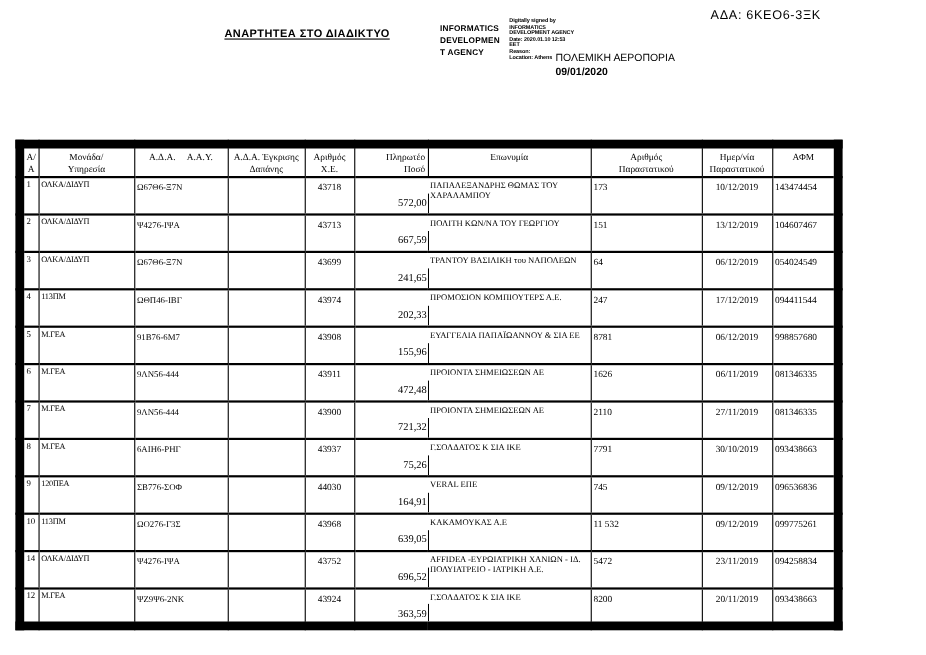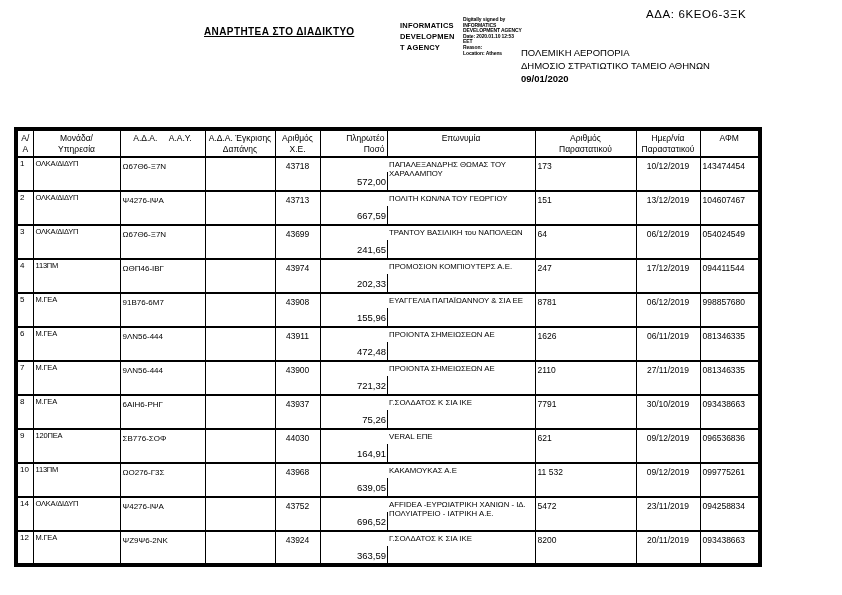--- a/index.html
+++ b/index.html
@@ -8,29 +8,29 @@
 
   .ada-top { position:absolute; left:646px; top:8px; font-size:11.5px; letter-spacing:0.6px; }
   .anartitea { position:absolute; left:204px; top:26px; font-size:10px; font-weight:bold;
                text-decoration:underline; letter-spacing:0.4px; }
 
   .agency-stamp { position:absolute; left:400px; top:20px; width:64px; font-size:7.5px;
                   font-weight:bold; line-height:11px; white-space:pre-line; letter-spacing:0.2px; }
   .signature-micro { position:absolute; left:463px; top:17px; width:78px; font-size:5px;
                      font-weight:bold; line-height:5.6px; white-space:pre-line; letter-spacing:-0.1px; }
 
-  .org-block { position:absolute; left:505px; top:46px; font-size:9.5px; line-height:13px;margin-left:16px; }
+  .org-block { position:absolute; left:505px; top:46px; font-size:9.5px; line-height:13px; }
   .org-line { white-space:nowrap; }
   .org-date { font-weight:bold; }
 
   .doc-title { position:absolute; left:99px; top:94px; font-size:10px; font-weight:bold;
                text-decoration:underline; letter-spacing:0.2px; white-space:nowrap; }
 
   table.pay-table { position:absolute; left:14px; top:127px; width:744px;
-                    border-collapse:collapse; table-layout:fixed; border:4px solid #000000; }
+                    border-collapse:collapse; table-layout:fixed; border:8px solid #000000;font-family:Liberation Serif, serif; }
   .pay-table th, .pay-table td {
       border-left:1px solid #000; border-right:1px solid #000;
       border-top:2px solid #000; border-bottom:2px solid #000;
       vertical-align:top; padding:1px 2px; overflow:hidden; }
   .pay-table thead tr { height:27px; }
   .pay-table tbody tr { height:34px; }
   .pay-table th { font-weight:normal; font-size:8.5px; line-height:11px; text-align:center;
                   white-space:pre-wrap; padding-top:2px; }
   th.h-amt { text-align:right; padding-right:2px;margin-top:24px; }
 
@@ -60,21 +60,20 @@
   <div class="signature-micro">Digitally signed by
 INFORMATICS
 DEVELOPMENT AGENCY
 Date: 2020.01.10 12:53
 EET
 Reason:
 Location: Athens</div>
 
   <div class="org-block">
     <div class="org-line">ΠΟΛΕΜΙΚΗ ΑΕΡΟΠΟΡΙΑ</div>
-    <div class="org-line">ΔΗΜΟΣΙΟ ΣΤΡΑΤΙΩΤΙΚΟ ΤΑΜΕΙΟ ΑΘΗΝΩΝ</div>
     <div class="org-line org-date">09/01/2020</div>
   </div>
 
 
   <table class="pay-table">
     <colgroup>
       <col style="width:17px">
         <col style="width:87px">
         <col style="width:85px">
         <col style="width:70px">
@@ -203,21 +202,21 @@
           <td class="c-afm">093438663</td>
         </tr>
         <tr>
           <td class="c-aa">9</td>
           <td class="c-unit">120ΠΕΑ</td>
           <td class="c-ada">ΣΒ776-ΣΟΦ</td>
           <td class="c-blank"></td>
           <td class="c-xe">44030</td>
           <td class="c-amt">164,91</td>
           <td class="c-name">VERAL ΕΠΕ</td>
-          <td class="c-doc">621</td>
+          <td class="c-doc">745</td>
           <td class="c-date">09/12/2019</td>
           <td class="c-afm">096536836</td>
         </tr>
         <tr>
           <td class="c-aa">10</td>
           <td class="c-unit">113ΠΜ</td>
           <td class="c-ada">ΩΟ276-Γ3Σ</td>
           <td class="c-blank"></td>
           <td class="c-xe">43968</td>
           <td class="c-amt">639,05</td>

